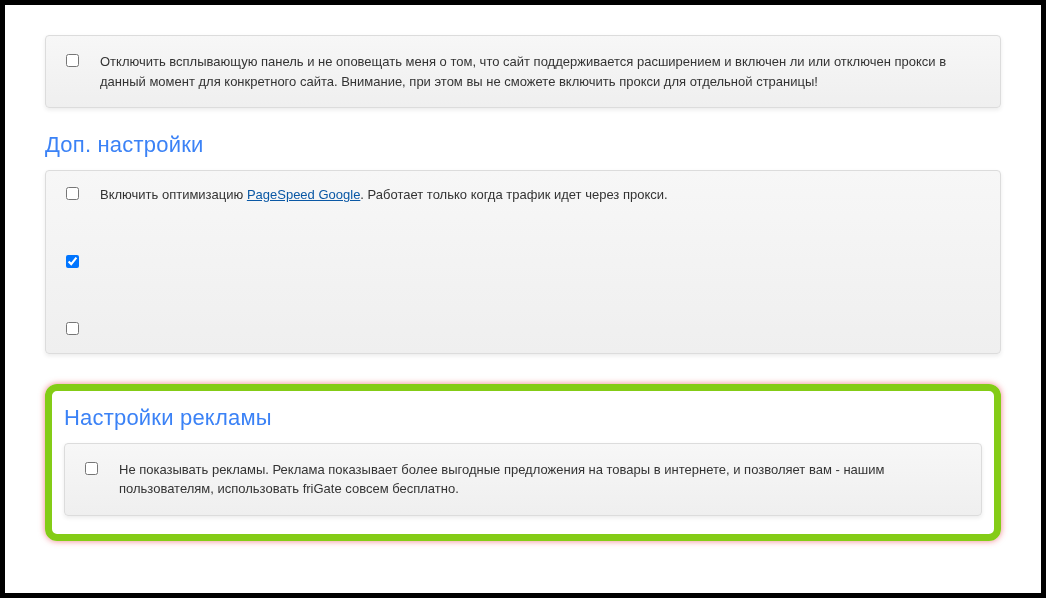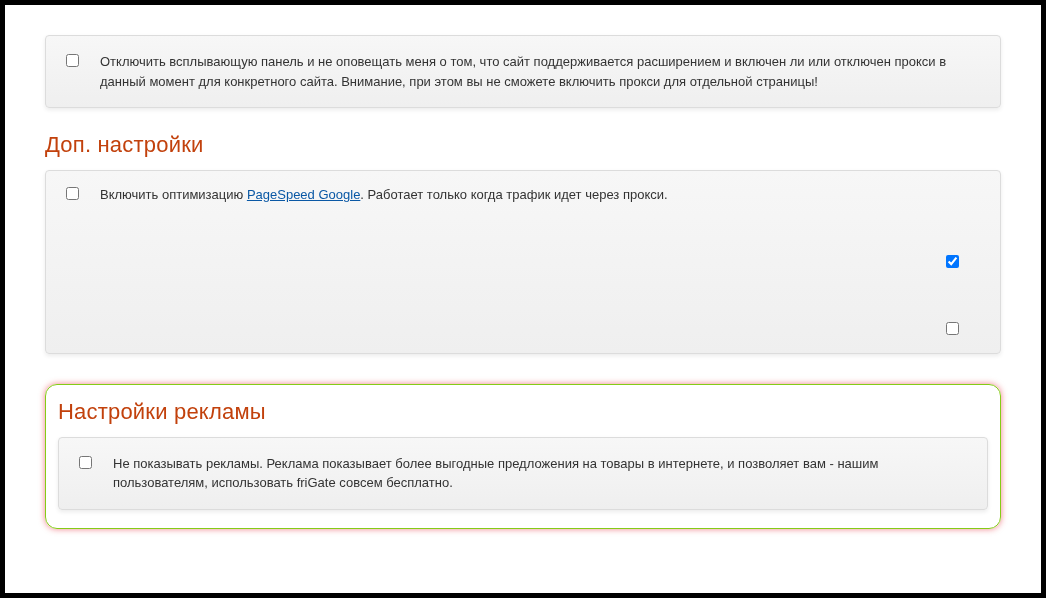--- a/index.html
+++ b/index.html
@@ -14,36 +14,35 @@
     background: #fff;
     width: 1036px;
     height: 588px;
     margin: 5px;
     padding: 0 40px 30px 40px;
     overflow: hidden;
   }
   h2 {
     font-size: 22px;
     font-weight: normal;
-    color: #c2410c;
+    color: #3b82f6;
     margin: 24px 0 12px 0;
     letter-spacing: 0.2px;
   }
   .panel {
     background: linear-gradient(to bottom, #f7f7f7, #efefef);
     border: 1px solid #dcdcdc;
     border-radius: 4px;
     box-shadow: 0 2px 4px rgba(0,0,0,0.08);
     padding: 0;
   }
   .row {
     display: flex;
     align-items: flex-start;
     padding: 16px 20px;
-    justify-content: flex-end;
   }
   .panel .row + .row {
     margin-top: 20px;
   }
   .panel.multi .row { padding: 14px 20px; }
   .chk {
     flex: 0 0 34px;
     padding-top: 1px;
   }
   input[type="checkbox"] {
@@ -54,21 +53,21 @@
     flex: 1;
     font-size: 13px;
     line-height: 1.5;
     color: #333;
   }
   .desc a {
     color: #0a58a5;
     text-decoration: underline;
   }
   .highlight-box {
-    border: 1px solid #84cc16;
+    border: 7px solid #84cc16;
     border-radius: 12px;
     box-shadow: 0 0 6px rgba(227,6,19,0.5);
     padding: 4px 12px 18px 12px;
     margin-top: 30px;
   }
   .highlight-box h2 {
     margin-top: 10px;
   }
   
   .top-spacer { height: 0; }

